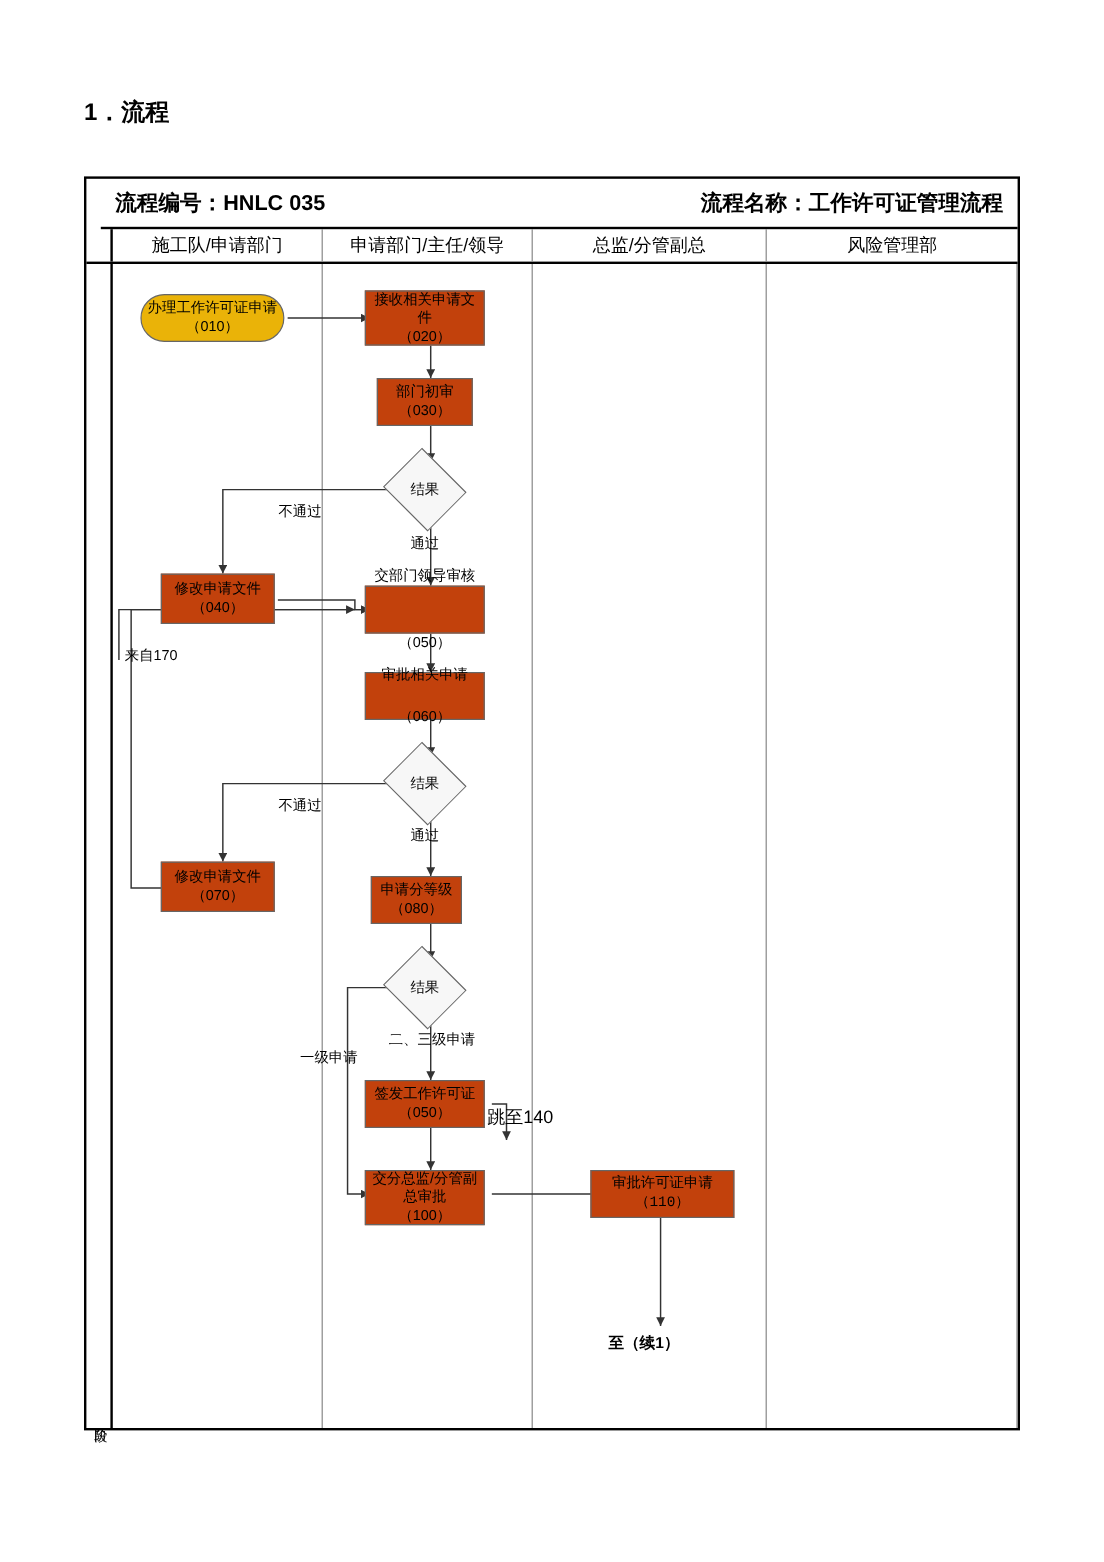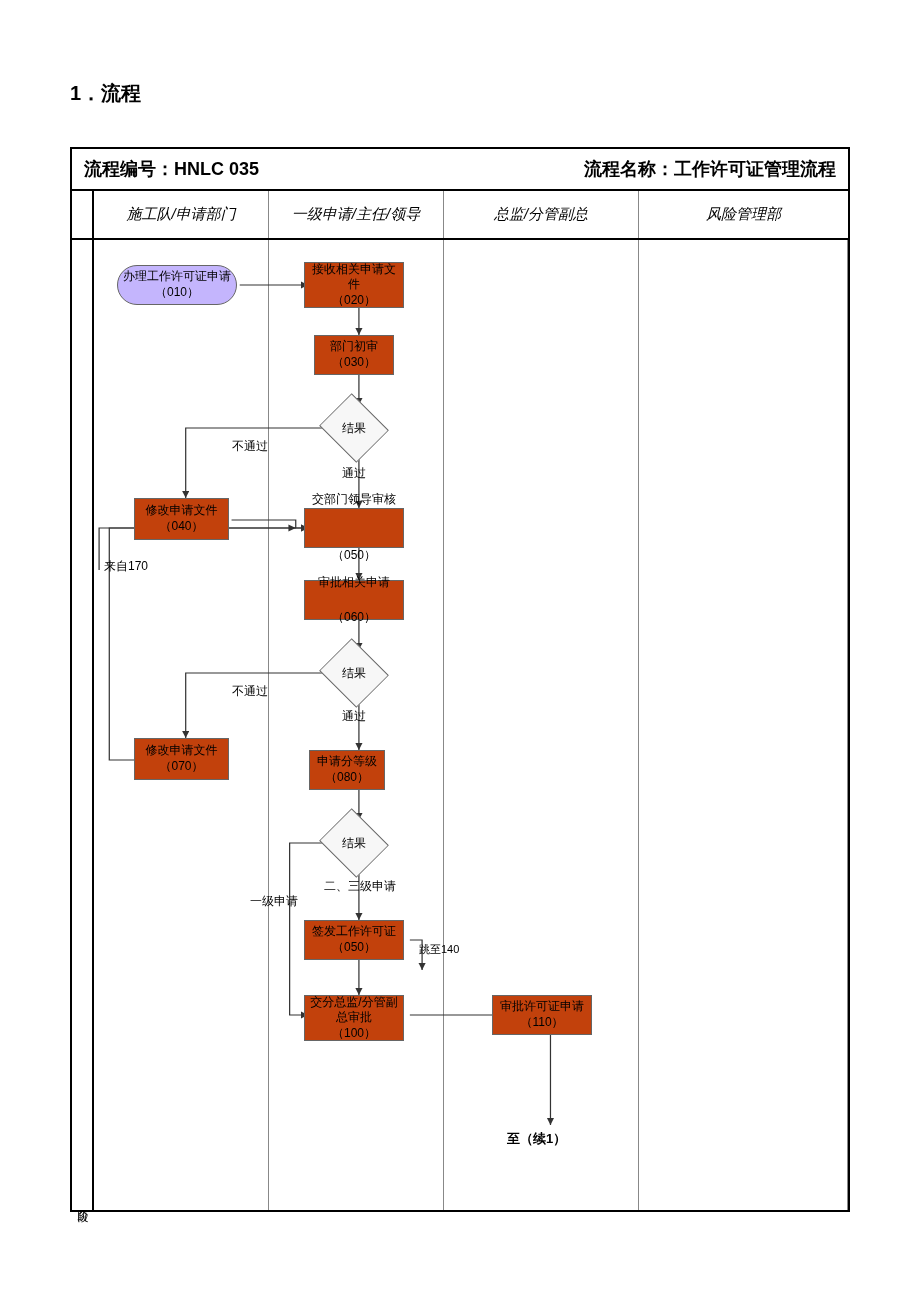--- a/index.html
+++ b/index.html
@@ -24,39 +24,39 @@
     width: 100%;
   }
   .flow-header {
     display: flex;
     justify-content: space-between;
     align-items: center;
     padding: 8px 12px;
     border-bottom: 2px solid #000;
     font-size: 18px;
     font-weight: bold;
+    margin-left: 12px;
   }
   .lanes-header {
     display: flex;
     border-bottom: 2px solid #000;
     font-size: 15px;
     text-align: center;
   }
   .phase-col {
     width: 22px;
     border-right: 2px solid #000;
     flex: 0 0 22px;
   }
   .lane-hdr {
     border-right: 1px solid #888;
-    padding: 14px 4px;
+    padding: 4px 4px;
     display: flex;
     align-items: center;
     justify-content: center;
-    font-style: italic;
   }
   .lane-hdr:last-child { border-right: none; }
   .lane-w1 { flex: 0 0 175px; }
   .lane-w2 { flex: 0 0 175px; }
   .lane-w3 { flex: 0 0 195px; }
   .lane-w4 { flex: 1; }
   .flow-body {
     display: flex;
     height: 970px;
     position: relative;
@@ -97,21 +97,21 @@
     text-align: center;
     display: flex;
     flex-direction: column;
     align-items: center;
     justify-content: center;
     padding: 3px 4px;
     line-height: 1.3;
   }
   .node.start {
     border-radius: 50px;
-    background: #c4b5fd;
+    background: #eab308;
   }
   .diamond {
     position: absolute;
     width: 70px;
     height: 46px;
     display: flex;
     align-items: center;
     justify-content: center;
     text-align: center;
   }
@@ -151,21 +151,21 @@
         <span>流程编号：</span><span>HNLC 035</span>
       </span>
       <span>
         <span>流程名称：</span><span>工作许可证管理流程</span>
       </span>
     </div>
 
     <div class="lanes-header">
       <div class="phase-col"></div>
       <div class="lane-hdr lane-w1">施工队/申请部门</div>
-      <div class="lane-hdr lane-w2">一级申请/主任/领导</div>
+      <div class="lane-hdr lane-w2">申请部门/主任/领导</div>
       <div class="lane-hdr lane-w3">总监/分管副总</div>
       <div class="lane-hdr lane-w4">风险管理部</div>
     </div>
 
     <div class="flow-body">
       <div class="phase-body">
         <div class="phase-label">阶段</div>
       </div>
       <div class="lane-body lane-w1"></div>
       <div class="lane-body lane-w2"></div>
@@ -280,28 +280,28 @@
         <div class="shape"></div>
         <div class="lbl">结果</div>
       </div>
       <div class="edge-label" style="left:252px; top:638px;">二、三级申请</div>
       <div class="edge-label" style="left:178px; top:653px;">一级申请</div>
 
       <div class="node" style="left:232px; top:680px; width:100px; height:40px;">
         <span>签发工作许可证</span>
         <span>（050）</span>
       </div>
-      <div class="edge-label" style="left:347px; top:702px; font-size:11px;">跳至140</div>
+      <div class="edge-label" style="left:334px; top:702px; font-size:15px;">跳至140</div>
 
       <div class="node" style="left:232px; top:755px; width:100px; height:46px;">
         <span>交分总监/分管副总审批</span>
         <span>（100）</span>
       </div>
 
-      <div class="node" style="left:420px; top:755px; width:100px; height:40px;">
+      <div class="node" style="left:420px; top:755px; width:120px; height:40px;font-family:Liberation Mono, monospace;">
         <span>审批许可证申请</span>
         <span>（110）</span>
       </div>
 
       <div class="off-ref" style="left:435px; top:890px;">至（续1）</div>
 
     </div>
   </div>
 </div>
 

